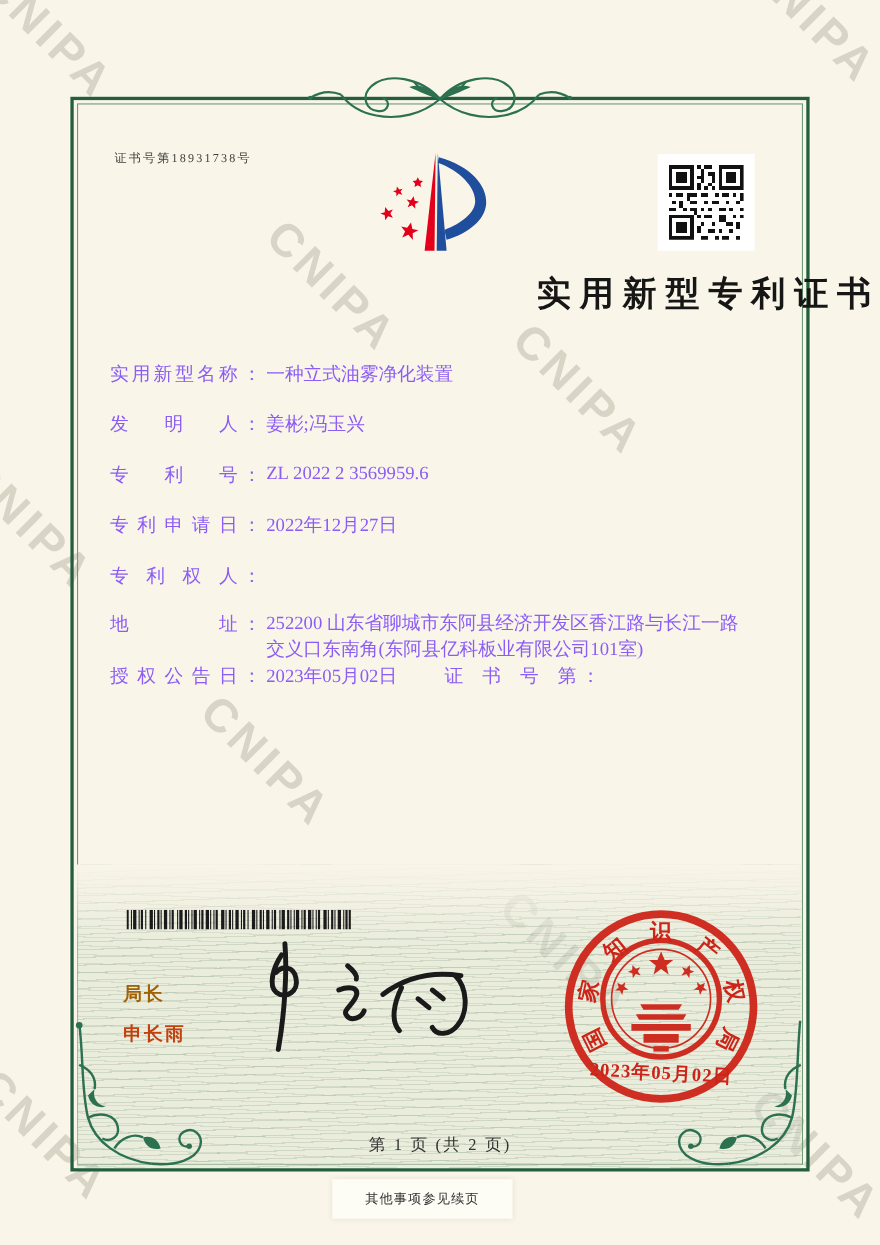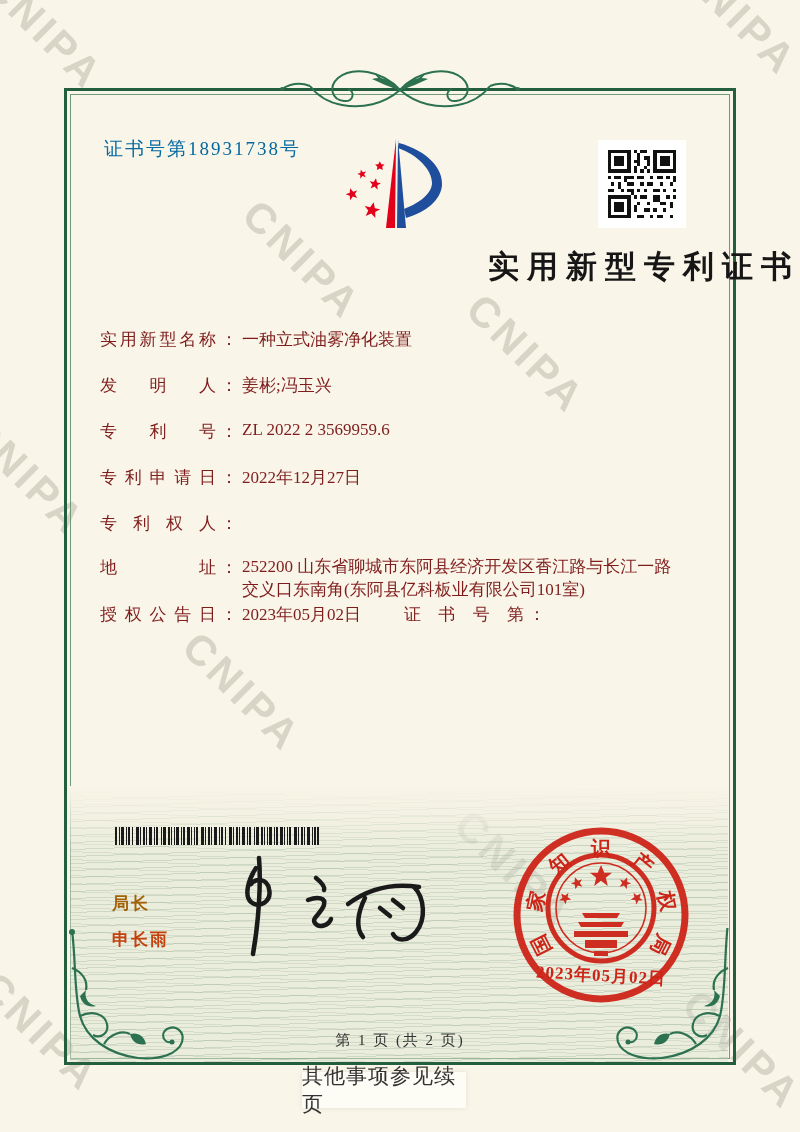--- a/index.html
+++ b/index.html
@@ -22,32 +22,32 @@
     background-image:
       linear-gradient(180deg, rgba(249,245,232,1) 0px, rgba(249,245,232,0) 70px),
       repeating-linear-gradient(178deg, rgba(140,168,140,0.30) 0px, rgba(140,168,140,0.30) 1px, transparent 1px, transparent 7px),
       repeating-linear-gradient(182deg, rgba(140,168,140,0.22) 0px, rgba(140,168,140,0.22) 1px, transparent 1px, transparent 8px);
   }
 
   .ornament { position:absolute; z-index:3; }
 
   .content { position:absolute; inset:0; z-index:4; color:#2b2b2b; }
 
-  .cert-no { position:absolute; left:104px; top:136px; font-size:19px; letter-spacing:2px; color:#0369a1; }
+  .cert-no { position:absolute; left:104px; top:136px; font-size:11px; letter-spacing:2px; color:#404040; }
 
   .logo { position:absolute; left:342px; top:136px; width:106px; height:100px; }
 
   .qr-box { position:absolute; left:598px; top:140px; width:88px; height:88px; background:#ffffff;
             display:flex; align-items:center; justify-content:center; }
 
   .title { position:absolute; left:0; right:0; top:246px; text-align:right;
            font-size:31px; font-weight:600; letter-spacing:8px; color:#161616; }
 
   .row { position:absolute; left:100px; display:flex; align-items:flex-start;
-         font-size:17px; color:#7f1d1d; }
+         font-size:17px; color:#8b5cf6; }
   .flabel { display:inline-block; width:116px; text-align:justify; text-align-last:justify; flex:none; }
   .colon { display:inline-block; width:26px; text-align:center; flex:none; }
   .fvalue { display:inline-block; }
   .addr-val { width:432px; line-height:22.5px; }
   .pair2 { position:absolute; left:304px; top:0; display:flex; }
   .pair2 .flabel { width:120px; }
 
   .paras { position:absolute; left:88px; top:646px; width:606px; }
   .paras p { font-size:17px; line-height:28.6px; text-indent:2em; letter-spacing:0.6px; color:#303030; }
 
@@ -66,21 +66,21 @@
   .seal-date { position:absolute; left:0; right:0; top:144px; text-align:center;
                font-size:17px; font-weight:700; color:#cd2418; letter-spacing:1px;
                transform:rotate(3deg); }
 
   .page-num { position:absolute; left:0; right:0; top:1031px; text-align:center;
               font-size:15px; color:#333; letter-spacing:2px; }
 
   .note-box { position:absolute; left:302px; top:1072px; width:164px; height:36px;
               background:#fdfcf5; box-shadow:0 0 5px rgba(60,60,40,0.10);
               display:flex; align-items:center; justify-content:center; }
-  .note-box span { font-size:21px; color:#333; letter-spacing:1px;font-family:Liberation Serif, serif; }
+  .note-box span { font-size:12px; color:#333; letter-spacing:1px;font-family:Liberation Serif, serif; }
 </style>
 </head>
 <body>
 
 <div class="page">
 
   <div class="wm" style="left:-30px;top:6px">CNIPA</div>
   <div class="wm" style="left:664px;top:-8px">CNIPA</div>
   <div class="wm" style="left:228px;top:236px">CNIPA</div>
   <div class="wm" style="left:452px;top:330px">CNIPA</div>

